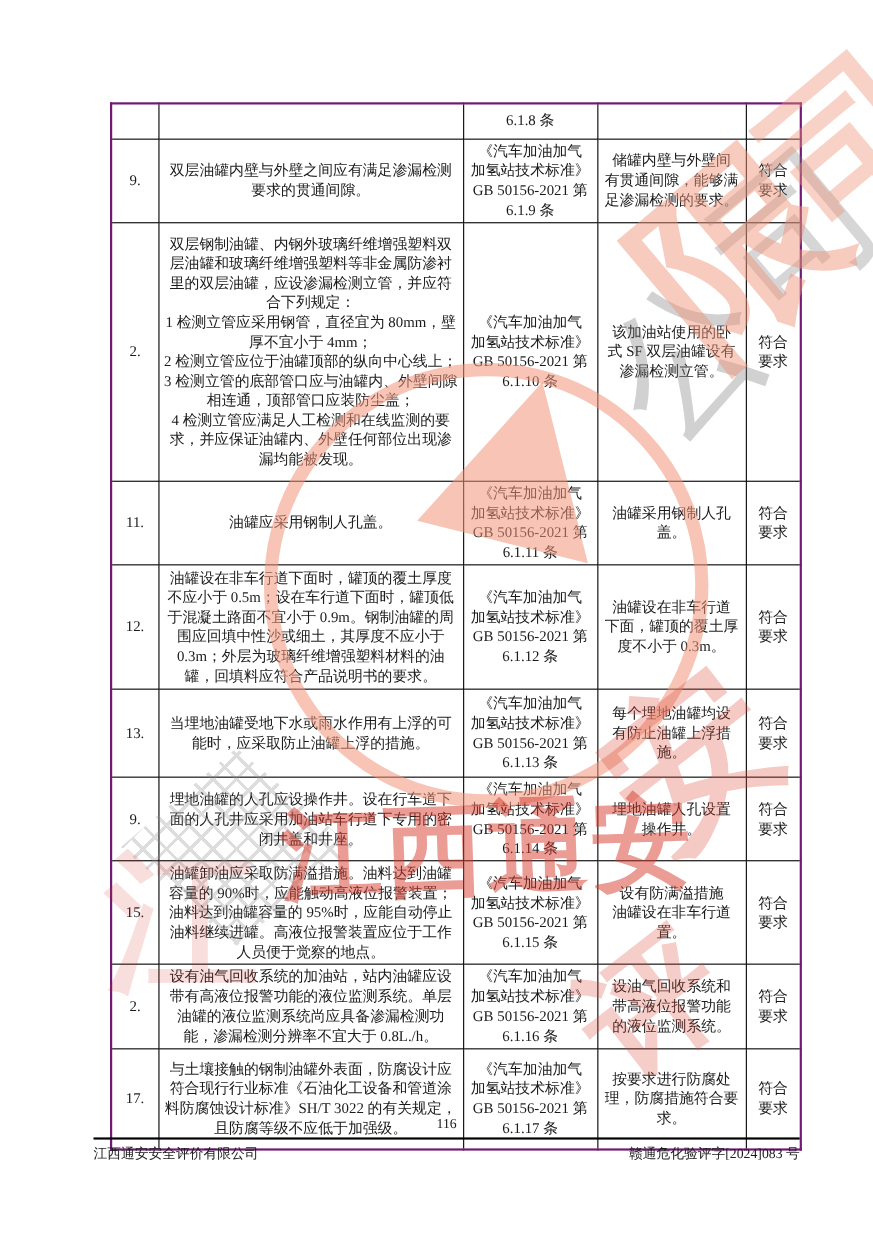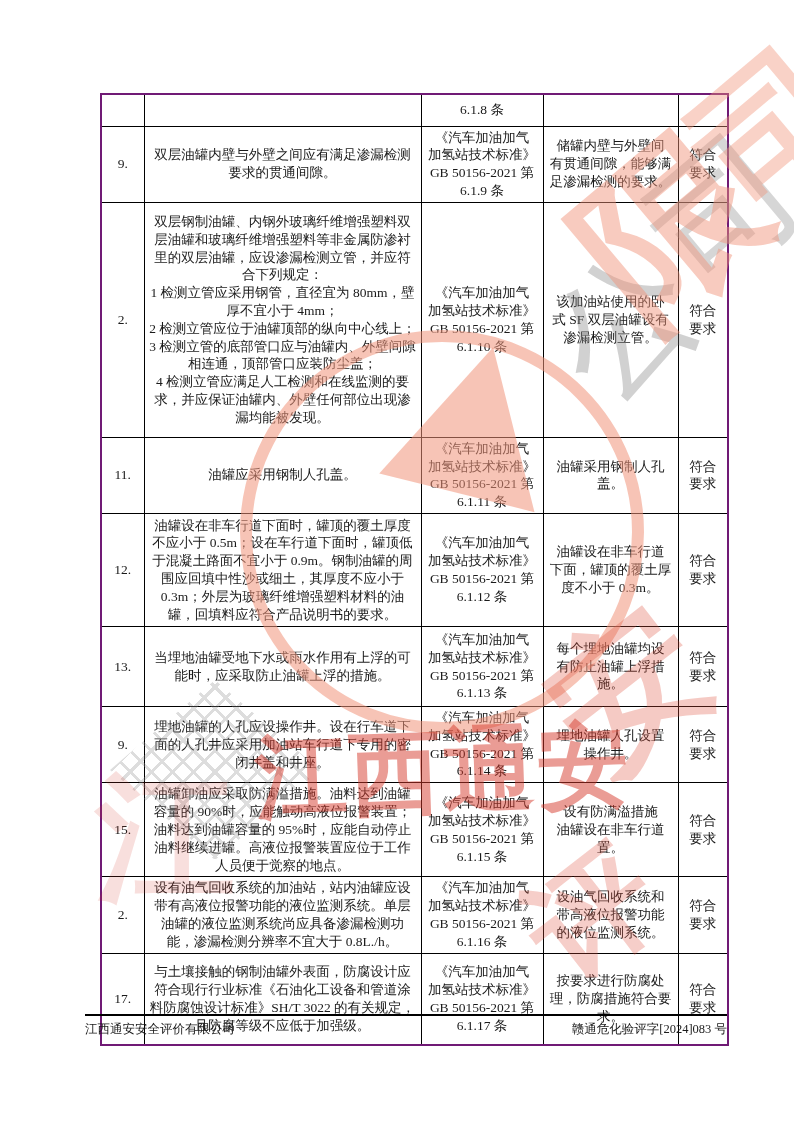--- a/index.html
+++ b/index.html
@@ -221,20 +221,21 @@
           <td class="col-result">按要求进行防腐处
 理，防腐措施符合要
 求。</td>
           <td class="col-conclusion">符合
 要求</td>
         </tr>
       </tbody>
   </table>
 
   <div class="bottom">
+    <div class="pagenum">116</div>
     <div class="footline"></div>
     <div class="footrow">
       <span>江西通安安全评价有限公司</span>
       <span>赣通危化验评字[2024]083 号</span>
     </div>
   </div>
 
   <div class="wm" aria-hidden="true">
     <div class="wm-lattice"></div>
     <div class="wm-circle"></div>

